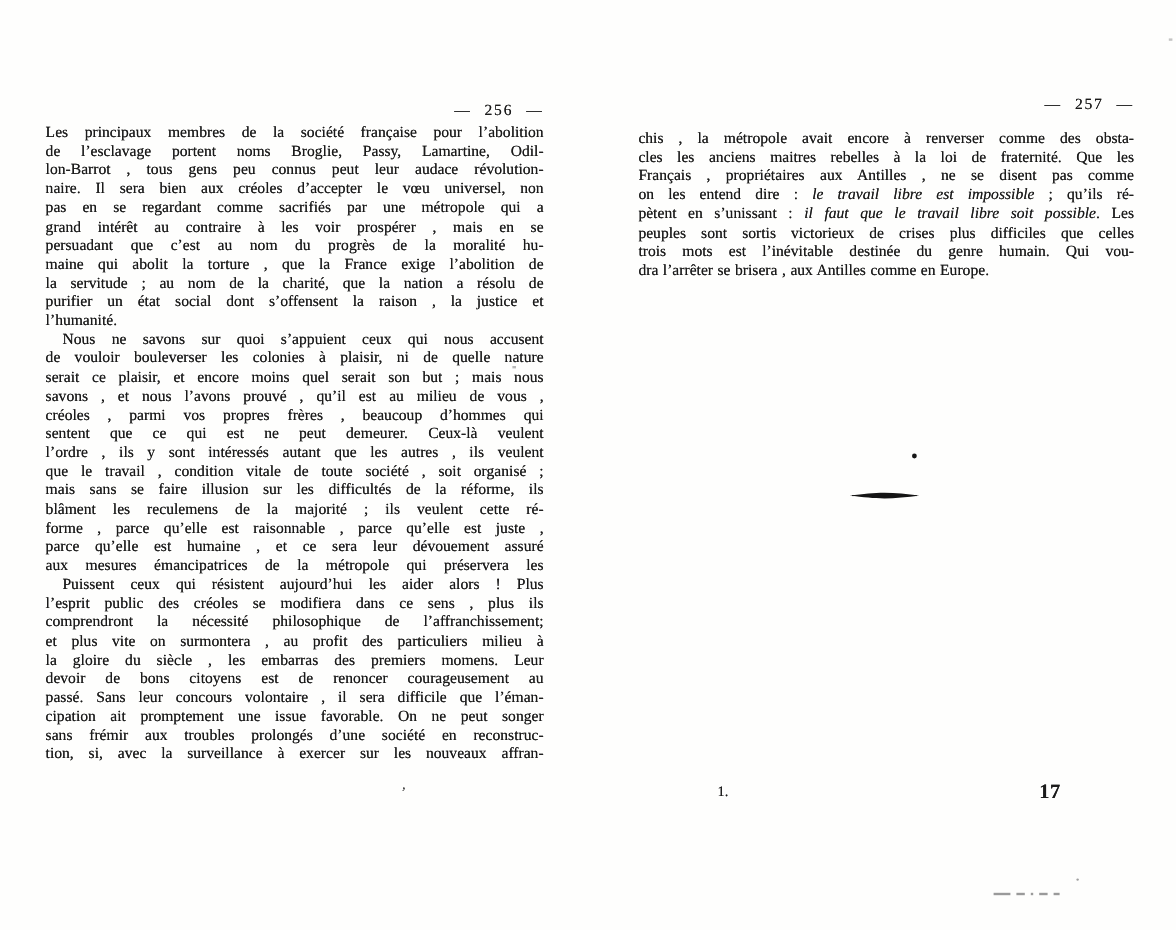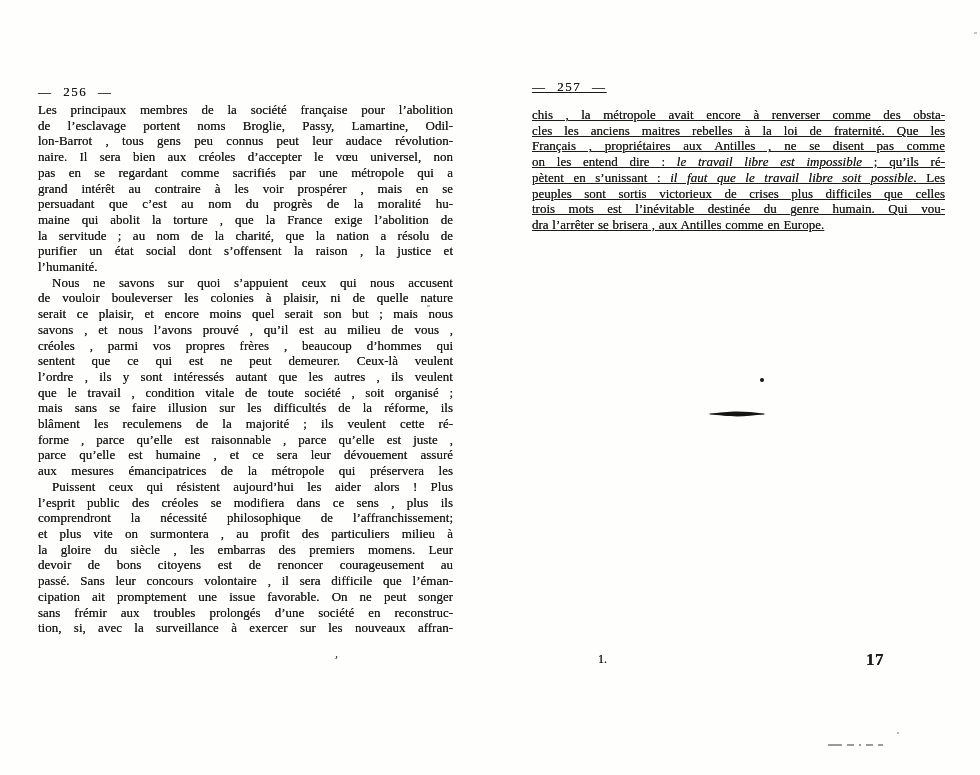--- a/index.html
+++ b/index.html
@@ -6,21 +6,21 @@
   .spread{
     position:relative;
     width:980px;height:775px;
     background:#fefefdff;
     overflow:hidden;
     font-family:"Liberation Serif","DejaVu Serif",serif;
     color:#1b1b1b;
   }
   .pagecol{position:absolute;}
   .pghead{
-    text-align:left;
+    text-align:right;
     font-size:13px;
     line-height:15px;
     letter-spacing:1.5px;
     word-spacing:6px;
     text-shadow:0 0 0.5px rgba(25,25,25,.85);
   }
   .left-col .pghead{margin-bottom:3px;}
   .right-col .pghead{margin-bottom:13px;}
   .tline{
     font-size:13px;
@@ -99,21 +99,21 @@
         <div class="tline"><span>et plus vite on surmontera , au profit des particuliers milieu à</span></div>
         <div class="tline"><span>la gloire du siècle , les embarras des premiers momens. Leur</span></div>
         <div class="tline"><span>devoir de bons citoyens est de renoncer courageusement au</span></div>
         <div class="tline"><span>passé. Sans leur concours volontaire , il sera difficile que l’éman-</span></div>
         <div class="tline"><span>cipation ait promptement une issue favorable. On ne peut songer</span></div>
         <div class="tline"><span>sans frémir aux troubles prolongés d’une société en reconstruc-</span></div>
         <div class="tline"><span>tion, si, avec la surveillance à exercer sur les nouveaux affran-</span></div>
       </div>
   </div>
 
-  <div class="pagecol right-col" style="left:532px;top:79px;width:413px;text-decoration:underline;">
+  <div class="pagecol right-col" style="left:532px;top:79px;width:413px;">
     <div class="pghead">— 257 —</div>
     <div>
         <div class="tline"><span>chis , la métropole avait encore à renverser comme des obsta-</span></div>
         <div class="tline"><span>cles les anciens maitres rebelles à la loi de fraternité. Que les</span></div>
         <div class="tline"><span>Français , propriétaires aux Antilles , ne se disent pas comme</span></div>
         <div class="tline"><span>on les entend dire : </span><span class="it">le travail libre est impossible</span><span> ; qu’ils ré-</span></div>
         <div class="tline"><span>pètent en s’unissant : </span><span class="it">il faut que le travail libre soit possible</span><span>. Les</span></div>
         <div class="tline"><span>peuples sont sortis victorieux de crises plus difficiles que celles</span></div>
         <div class="tline"><span>trois mots est l’inévitable destinée du genre humain. Qui vou-</span></div>
         <div class="tline end"><span>dra l’arrêter se brisera , aux Antilles comme en Europe.</span></div>

